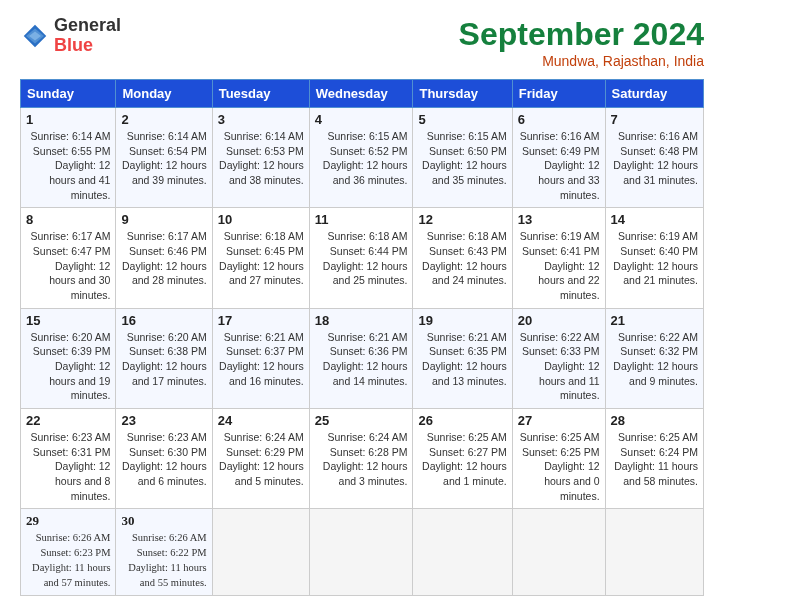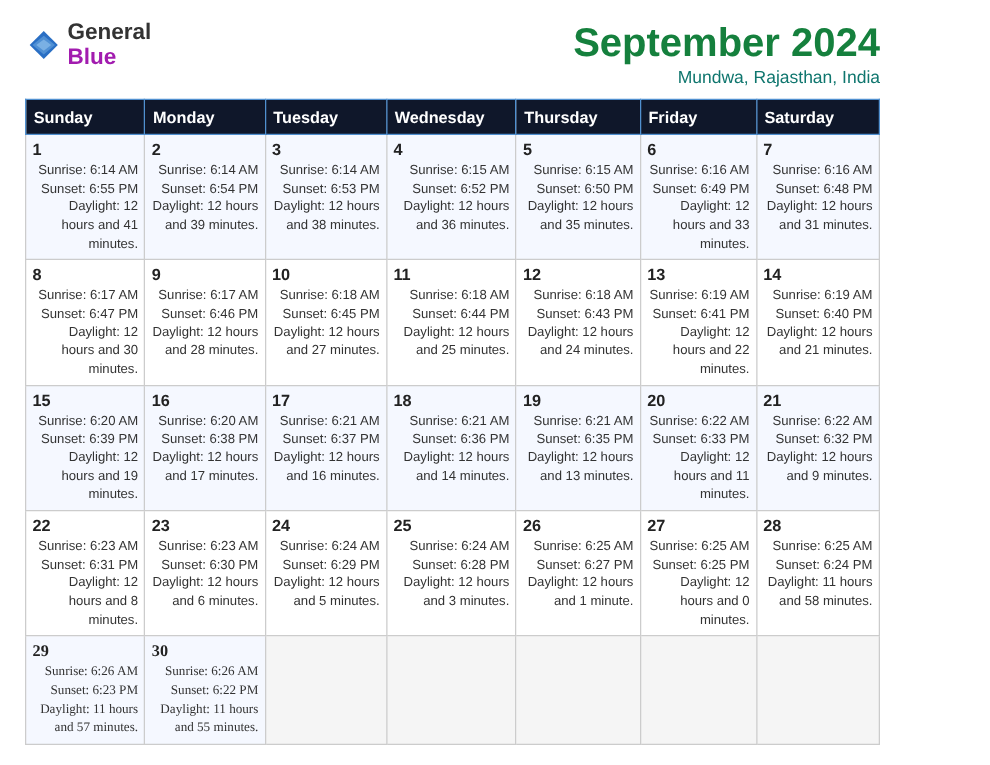--- a/index.html
+++ b/index.html
@@ -27,45 +27,45 @@
       display: flex;
       align-items: center;
       gap: 4px;
     }
     .logo-text {
       font-size: 18px;
       font-weight: bold;
       color: #333;
       line-height: 1.1;
     }
-    .logo-text span { color: #a21caf; }
+    .logo-text span { color: #ef4444; }
     .logo-icon {
       width: 30px;
       height: 30px;
     }
     .title-block {
       text-align: right;
     }
     .month-title {
       font-size: 32px;
       font-weight: bold;
       color: #15803d;
     }
     .location {
       font-size: 14px;
-      color: #0f766e;
+      color: #c2410c;
     }
     .calendar {
       width: 100%;
       border-collapse: collapse;
       flex: 1;
       font-size: 11px;
     }
     .calendar th {
-      background-color: #0f172a;
+      background-color: #1d4ed8;
       color: white;
       text-align: left;
       padding: 6px 6px;
       font-size: 13px;
       font-weight: bold;
       border: 1px solid #5090d0;
     }
     .calendar td {
       border: 1px solid #ccc;
       vertical-align: top;

